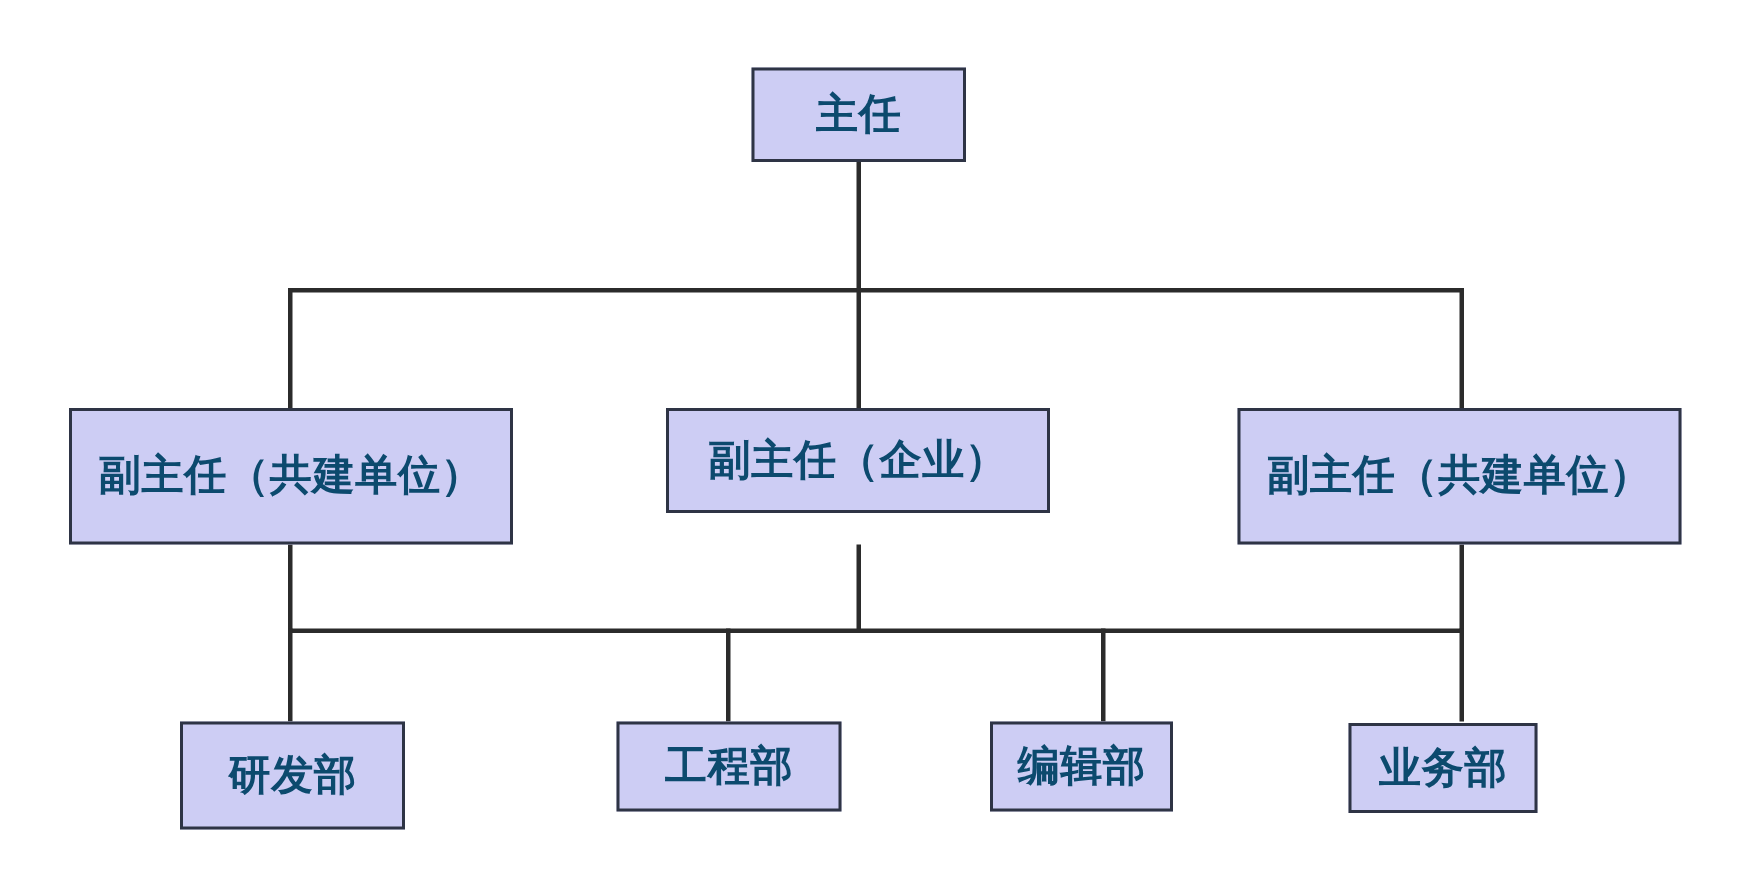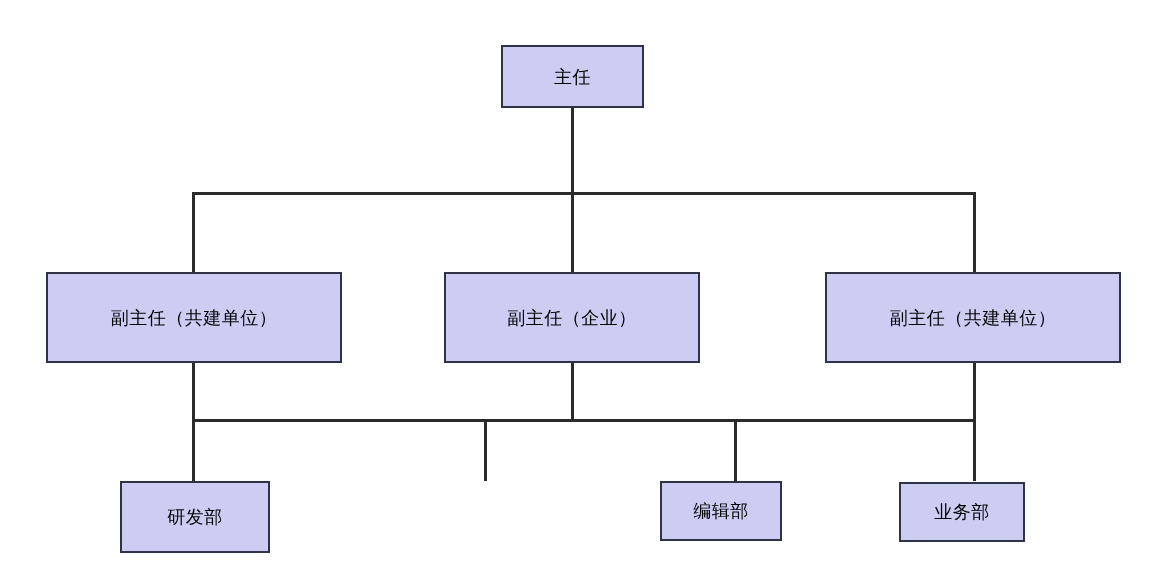--- a/index.html
+++ b/index.html
@@ -18,26 +18,27 @@
     overflow: hidden;
   }
   .node {
     position: absolute;
     box-sizing: border-box;
     background: #cdcdf4;
     border: 2px solid #2e3445;
     display: flex;
     align-items: center;
     justify-content: center;
-    color: #000000;
-    font-size: 18px;
+    color: #0c4a6e;
+    font-size: 28px;
     line-height: 1.1;
     letter-spacing: 0.5px;
     white-space: nowrap;
     z-index: 3;
+    font-weight: bold;
   }
   .node-label {
     display: block;
   }
   .conn {
     position: absolute;
     background: #2b2b2b;
     z-index: 1;
   }
   .conn.v { width: 3px; }
@@ -63,29 +64,32 @@
   <div class="conn v" style="left:734px; top:419px; height:62px;"></div>
   <div class="conn v" style="left:973px; top:419px; height:62px;"></div>
 
   <div class="node" style="left:501px; top:45px; width:143px; height:63px;">
     <span class="node-label">主任</span>
   </div>
 
   <div class="node" style="left:46px; top:272px; width:296px; height:91px;">
     <span class="node-label">副主任（共建单位）</span>
   </div>
-  <div class="node" style="left:444px; top:272px; width:256px; height:91px;">
+  <div class="node" style="left:444px; top:272px; width:256px; height:70px;">
     <span class="node-label">副主任（企业）</span>
   </div>
   <div class="node" style="left:825px; top:272px; width:296px; height:91px;">
     <span class="node-label">副主任（共建单位）</span>
   </div>
 
   <div class="node" style="left:120px; top:481px; width:150px; height:72px;">
     <span class="node-label">研发部</span>
+  </div>
+  <div class="node" style="left:411px; top:481px; width:150px; height:60px;">
+    <span class="node-label">工程部</span>
   </div>
   <div class="node" style="left:660px; top:481px; width:122px; height:60px;">
     <span class="node-label">编辑部</span>
   </div>
   <div class="node" style="left:899px; top:482px; width:126px; height:60px;">
     <span class="node-label">业务部</span>
   </div>
 
 </div>
 

